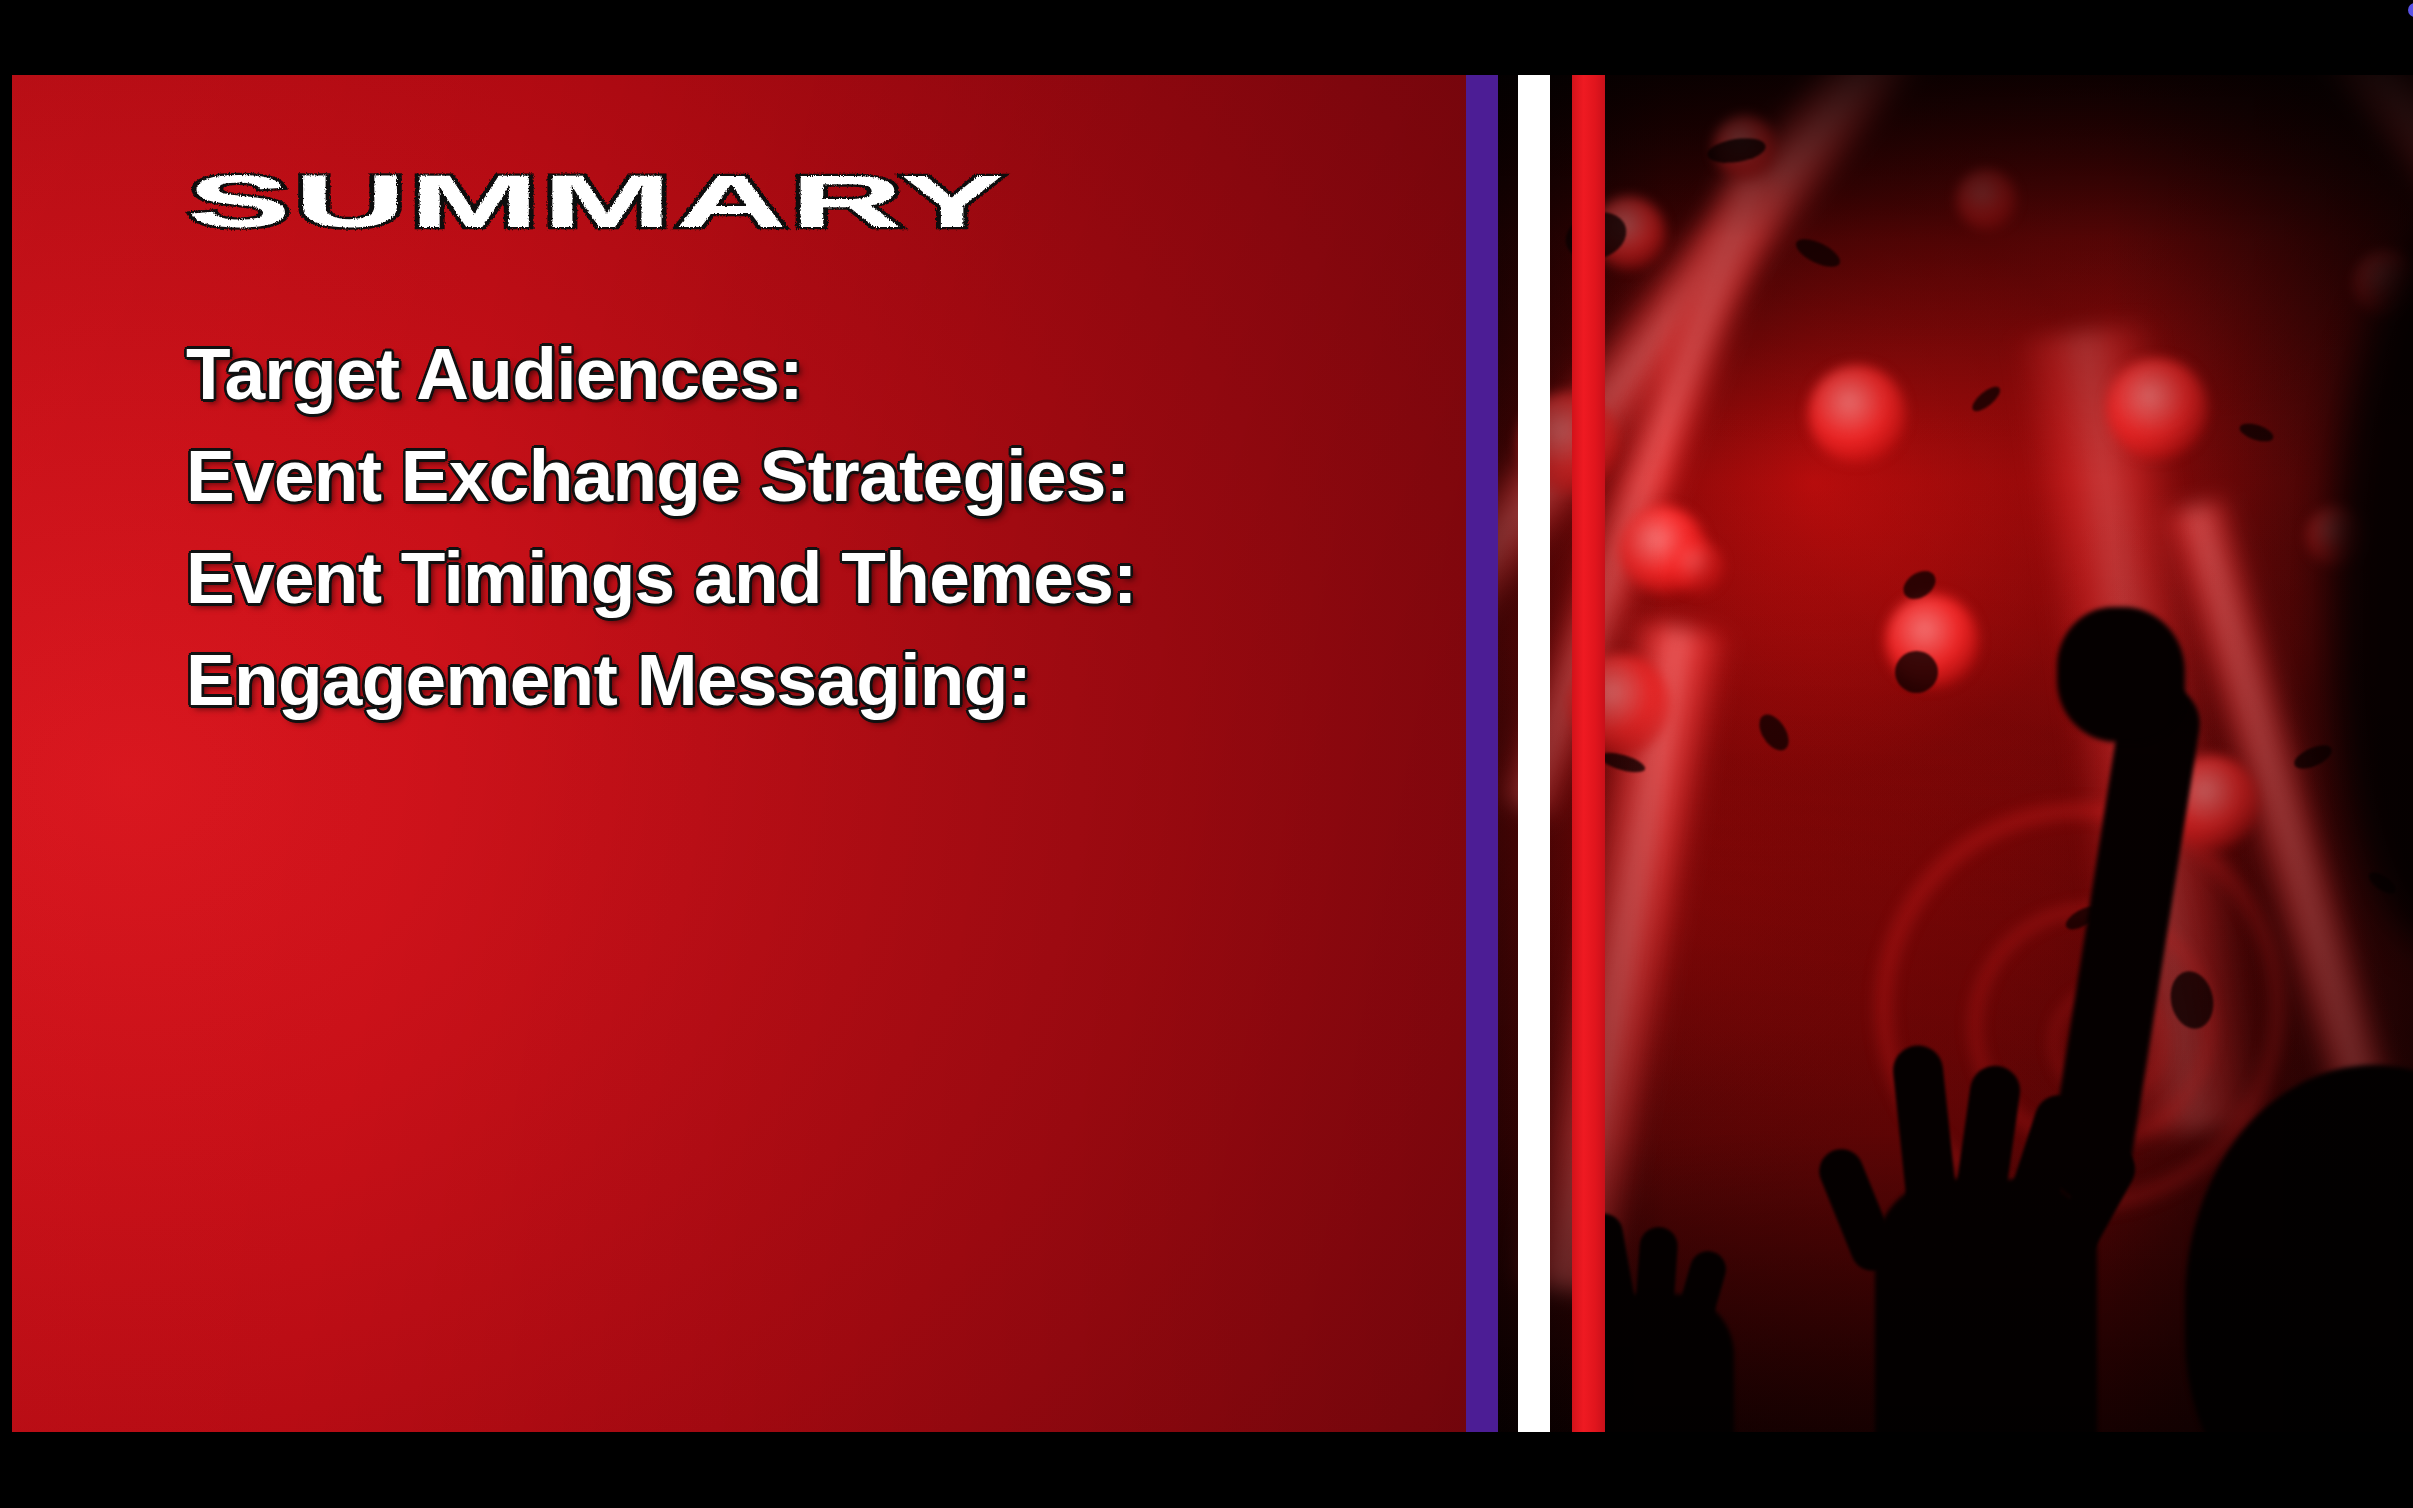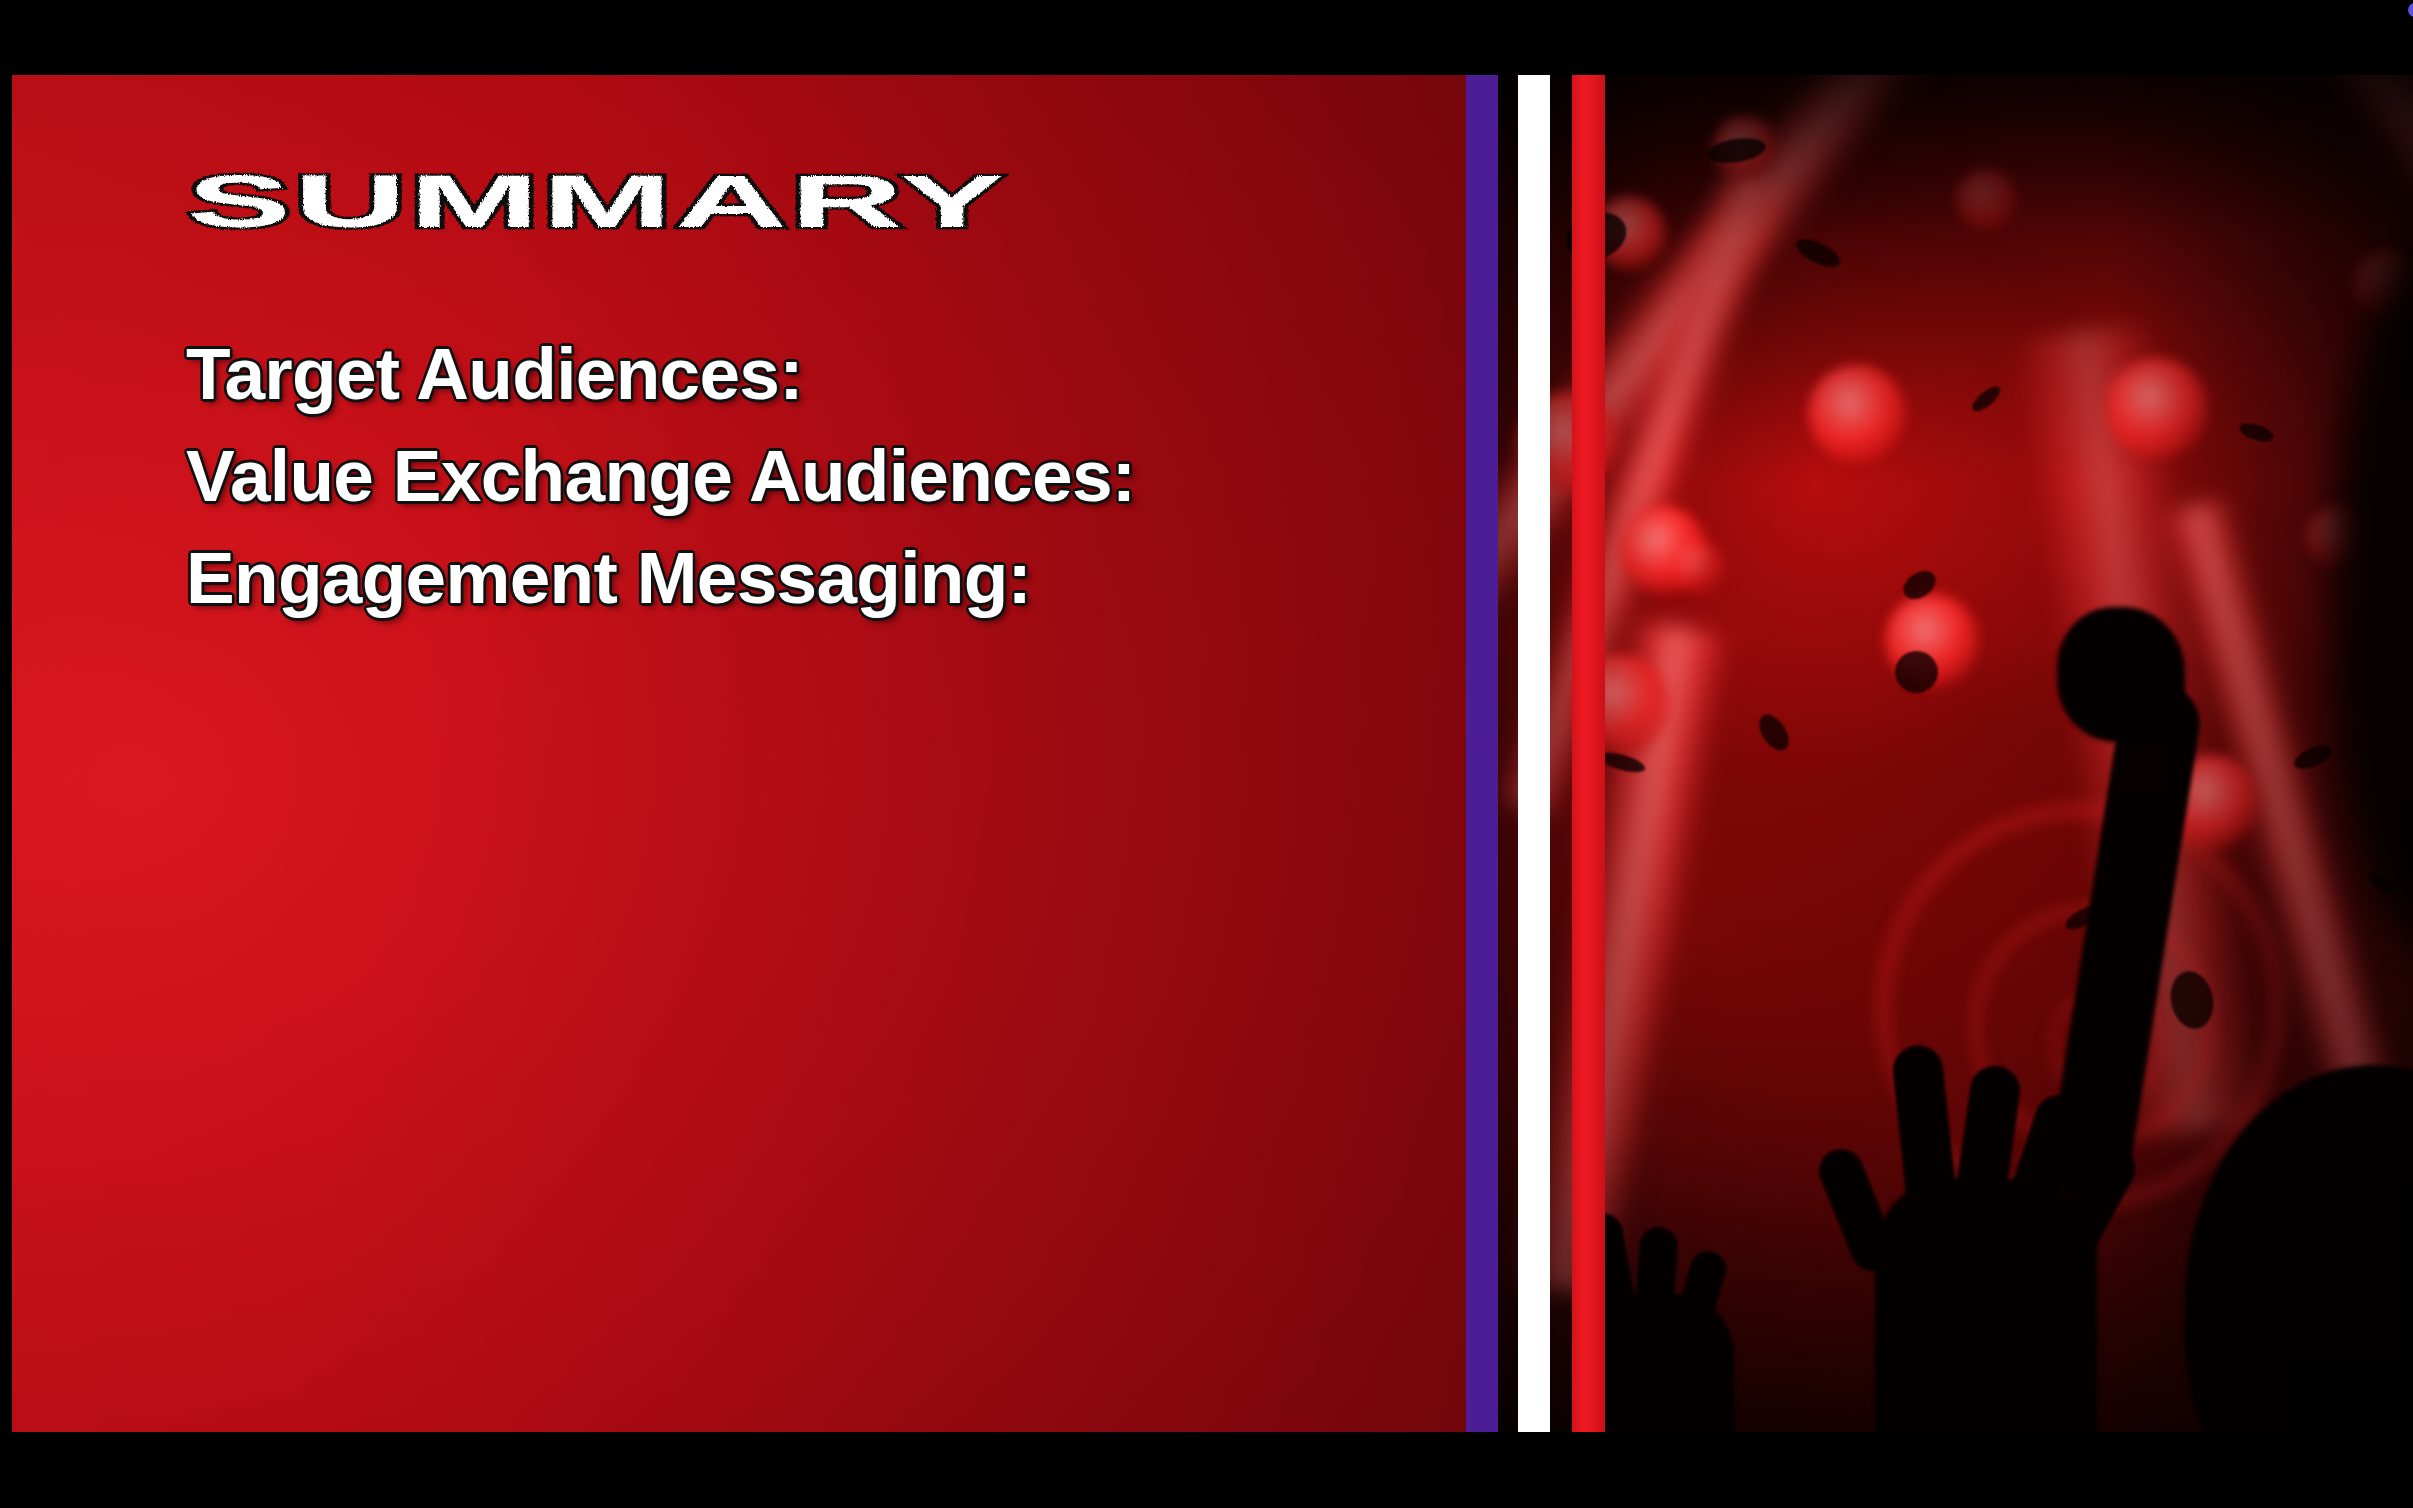--- a/index.html
+++ b/index.html
@@ -286,21 +286,22 @@
               <circle cx="984" cy="118" r="2"></circle>
           </g>
         </pattern>
       </defs>
       <text x="0" y="122" textLength="1218" lengthAdjust="spacingAndGlyphs" fill="url(#scratches)" filter="url(#grungeFx)">SUMMARY</text>
     </svg>
   </div>
 
   <div class="body-list">
     <div class="body-line">Target Audiences:</div>
-    <div class="body-line">Value Exchange Audiences:</div>
+    <div class="body-line">Event Exchange Strategies:</div>
+    <div class="body-line">Event Timings and Themes:</div>
     <div class="body-line">Engagement Messaging:</div>
   </div>
 
   <div class="photo-panel">
     <div class="photo-stage"></div>
 
     <div class="beam beam-x1"></div>
     <div class="beam beam-x2"></div>
     <div class="beam beam-x3"></div>
     <div class="beam beam-x4"></div>

